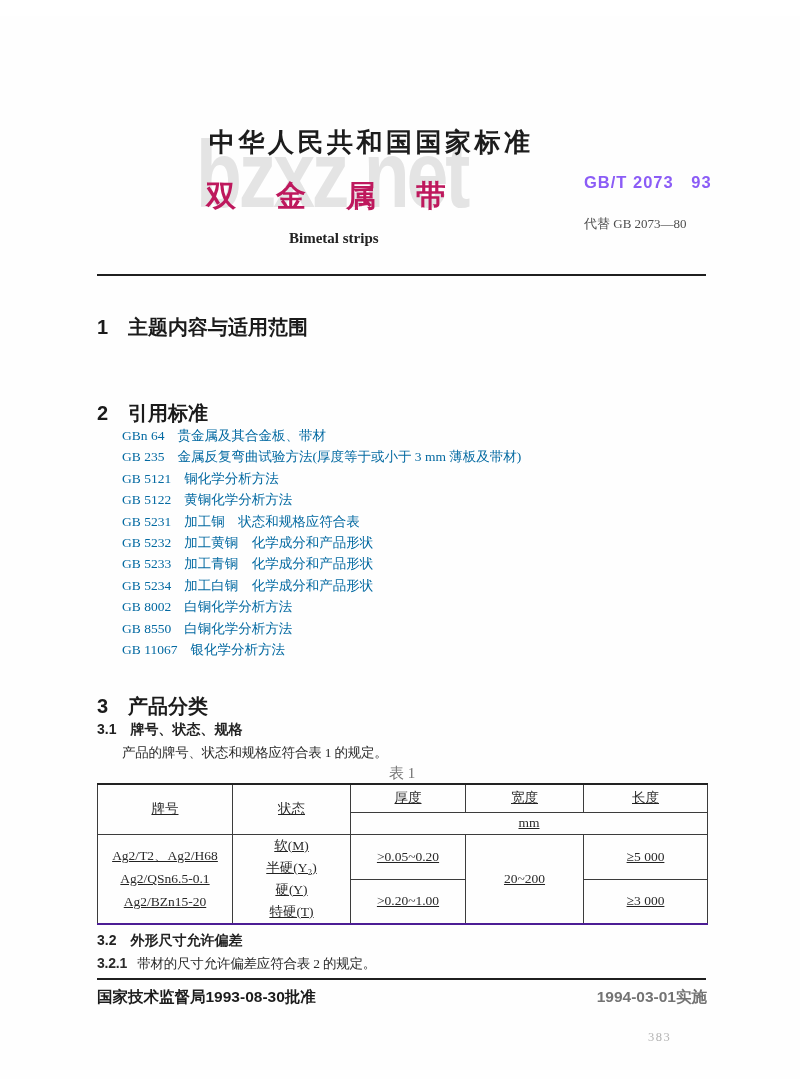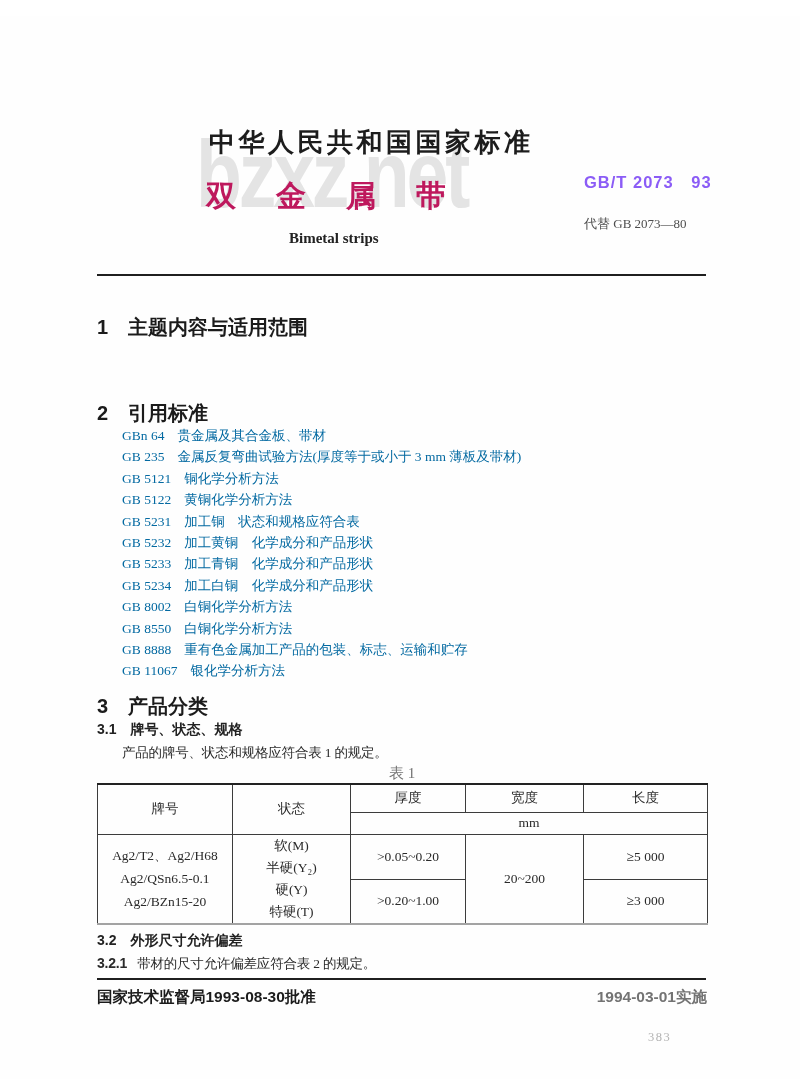--- a/index.html
+++ b/index.html
@@ -39,21 +39,21 @@
 
   .ref-list { left:122px; top:409px; width:590px; }
   .ref-item { height:21.4px; line-height:21.4px; font-size:13.5px;
               color:#0369a1; white-space:nowrap; }
   .ref-code { display:inline-block; margin-right:13px; }
 
   .table-caption { left:97px; top:748px; width:610px; text-align:center;
                    font-size:15px; color:#737373; }
   table.t1 { left:97px; top:767px; width:610px; border-collapse:collapse;
              table-layout:fixed; position:absolute;
-             border-top:2px solid #222; border-bottom:2px solid #a3a3a3; }
+             border-top:2px solid #222; border-bottom:2px solid #4c1d95;text-decoration:underline; }
   table.t1 th, table.t1 td {
     border:1px solid #3c3c3c; font-weight:normal; text-align:center;
     font-size:13.5px; color:#2a2a2a; padding:0;
     font-family:"Liberation Serif","DejaVu Serif",serif;
   }
   tr.hdr-row { height:28px; }
   tr.unit-row { height:22px; }
   tr.body-row { height:45px; }
   td.grade-cell { text-align:left; padding-left:10px; line-height:23px; }
   td.state-cell { line-height:22px; }
@@ -90,21 +90,20 @@
     <div class="ref-item"><span class="ref-code">GBn 64</span><span>贵金属及其合金板、带材</span></div>
     <div class="ref-item"><span class="ref-code">GB 235</span><span>金属反复弯曲试验方法(厚度等于或小于 3 mm 薄板及带材)</span></div>
     <div class="ref-item"><span class="ref-code">GB 5121</span><span>铜化学分析方法</span></div>
     <div class="ref-item"><span class="ref-code">GB 5122</span><span>黄铜化学分析方法</span></div>
     <div class="ref-item"><span class="ref-code">GB 5231</span><span>加工铜　状态和规格应符合表</span></div>
     <div class="ref-item"><span class="ref-code">GB 5232</span><span>加工黄铜　化学成分和产品形状</span></div>
     <div class="ref-item"><span class="ref-code">GB 5233</span><span>加工青铜　化学成分和产品形状</span></div>
     <div class="ref-item"><span class="ref-code">GB 5234</span><span>加工白铜　化学成分和产品形状</span></div>
     <div class="ref-item"><span class="ref-code">GB 8002</span><span>白铜化学分析方法</span></div>
     <div class="ref-item"><span class="ref-code">GB 8550</span><span>白铜化学分析方法</span></div>
-    <div class="ref-item"><span class="ref-code">GB 8888</span><span>重有色金属加工产品的包装、标志、运输和贮存</span></div>
     <div class="ref-item"><span class="ref-code">GB 11067</span><span>银化学分析方法</span></div>
   </div>
 
   <div class="abs h-sec sans" style="top:677px;">3　产品分类</div>
   <div class="abs h-sub sans" style="top:705px;">3.1　牌号、状态、规格</div>
   <div class="abs body-line" style="top:728px;">产品的牌号、状态和规格应符合表 1 的规定。</div>
   <div class="abs table-caption">表 1</div>
 
   <table class="t1">
     <colgroup>

